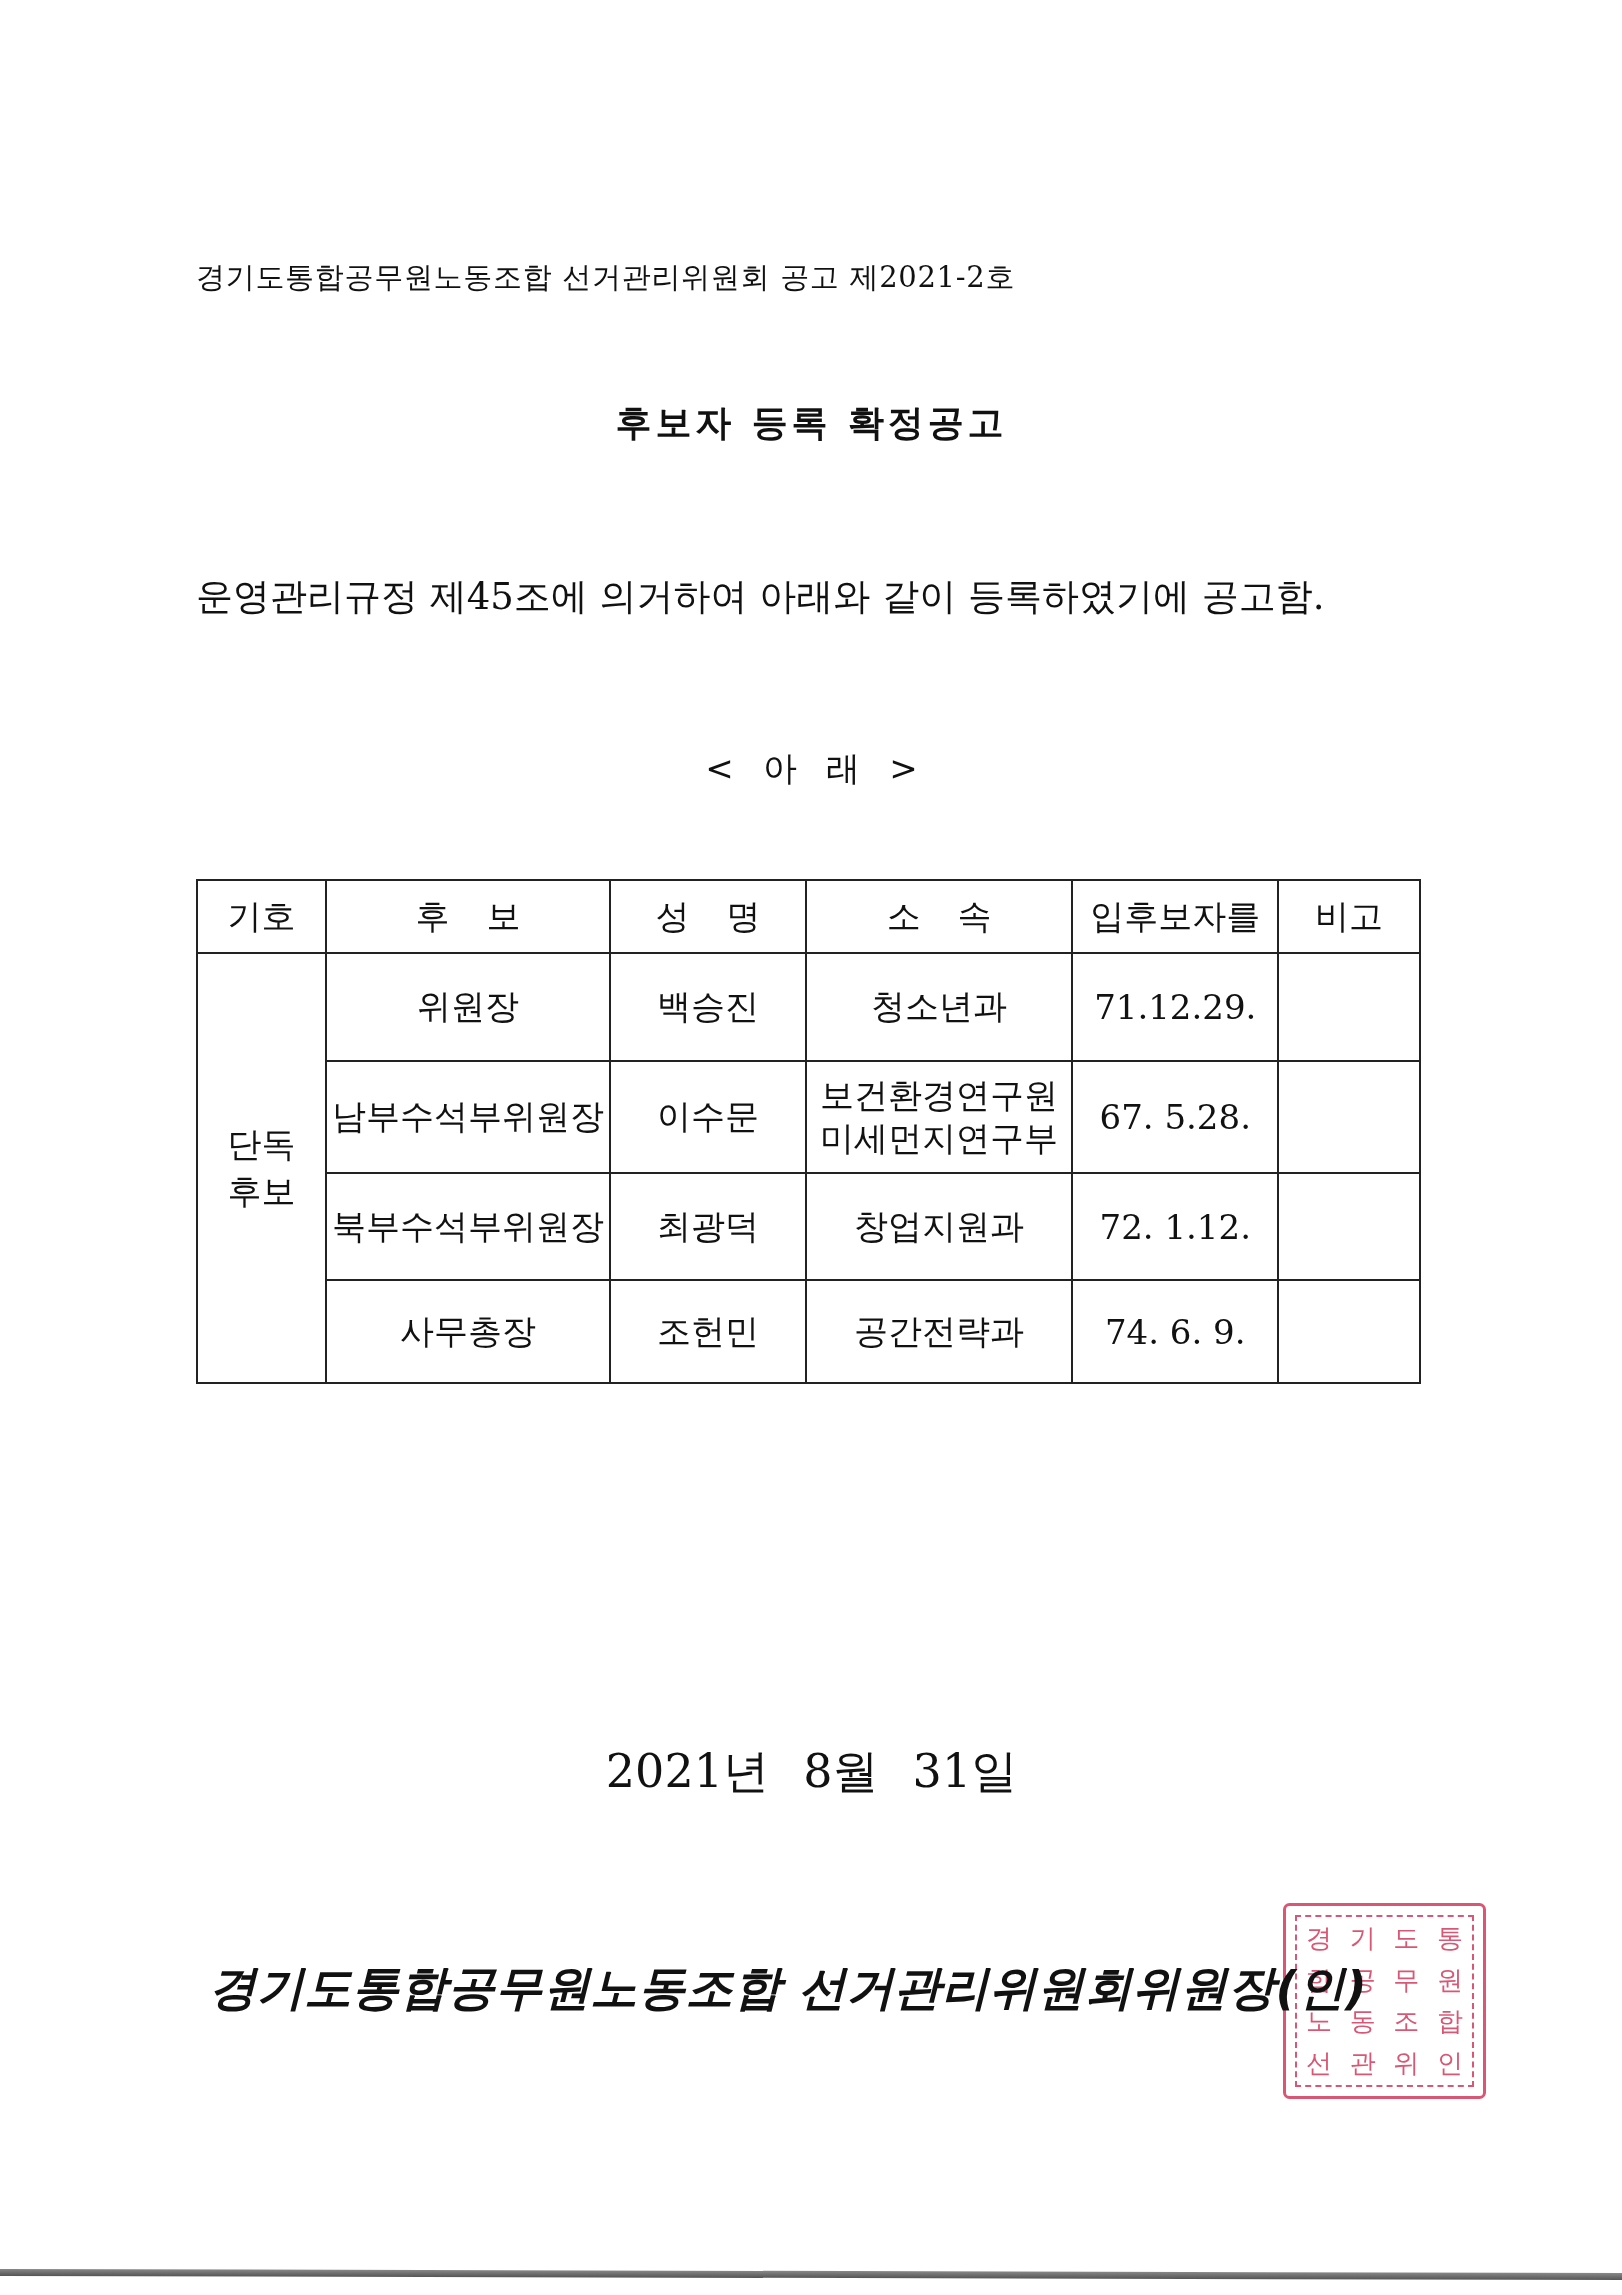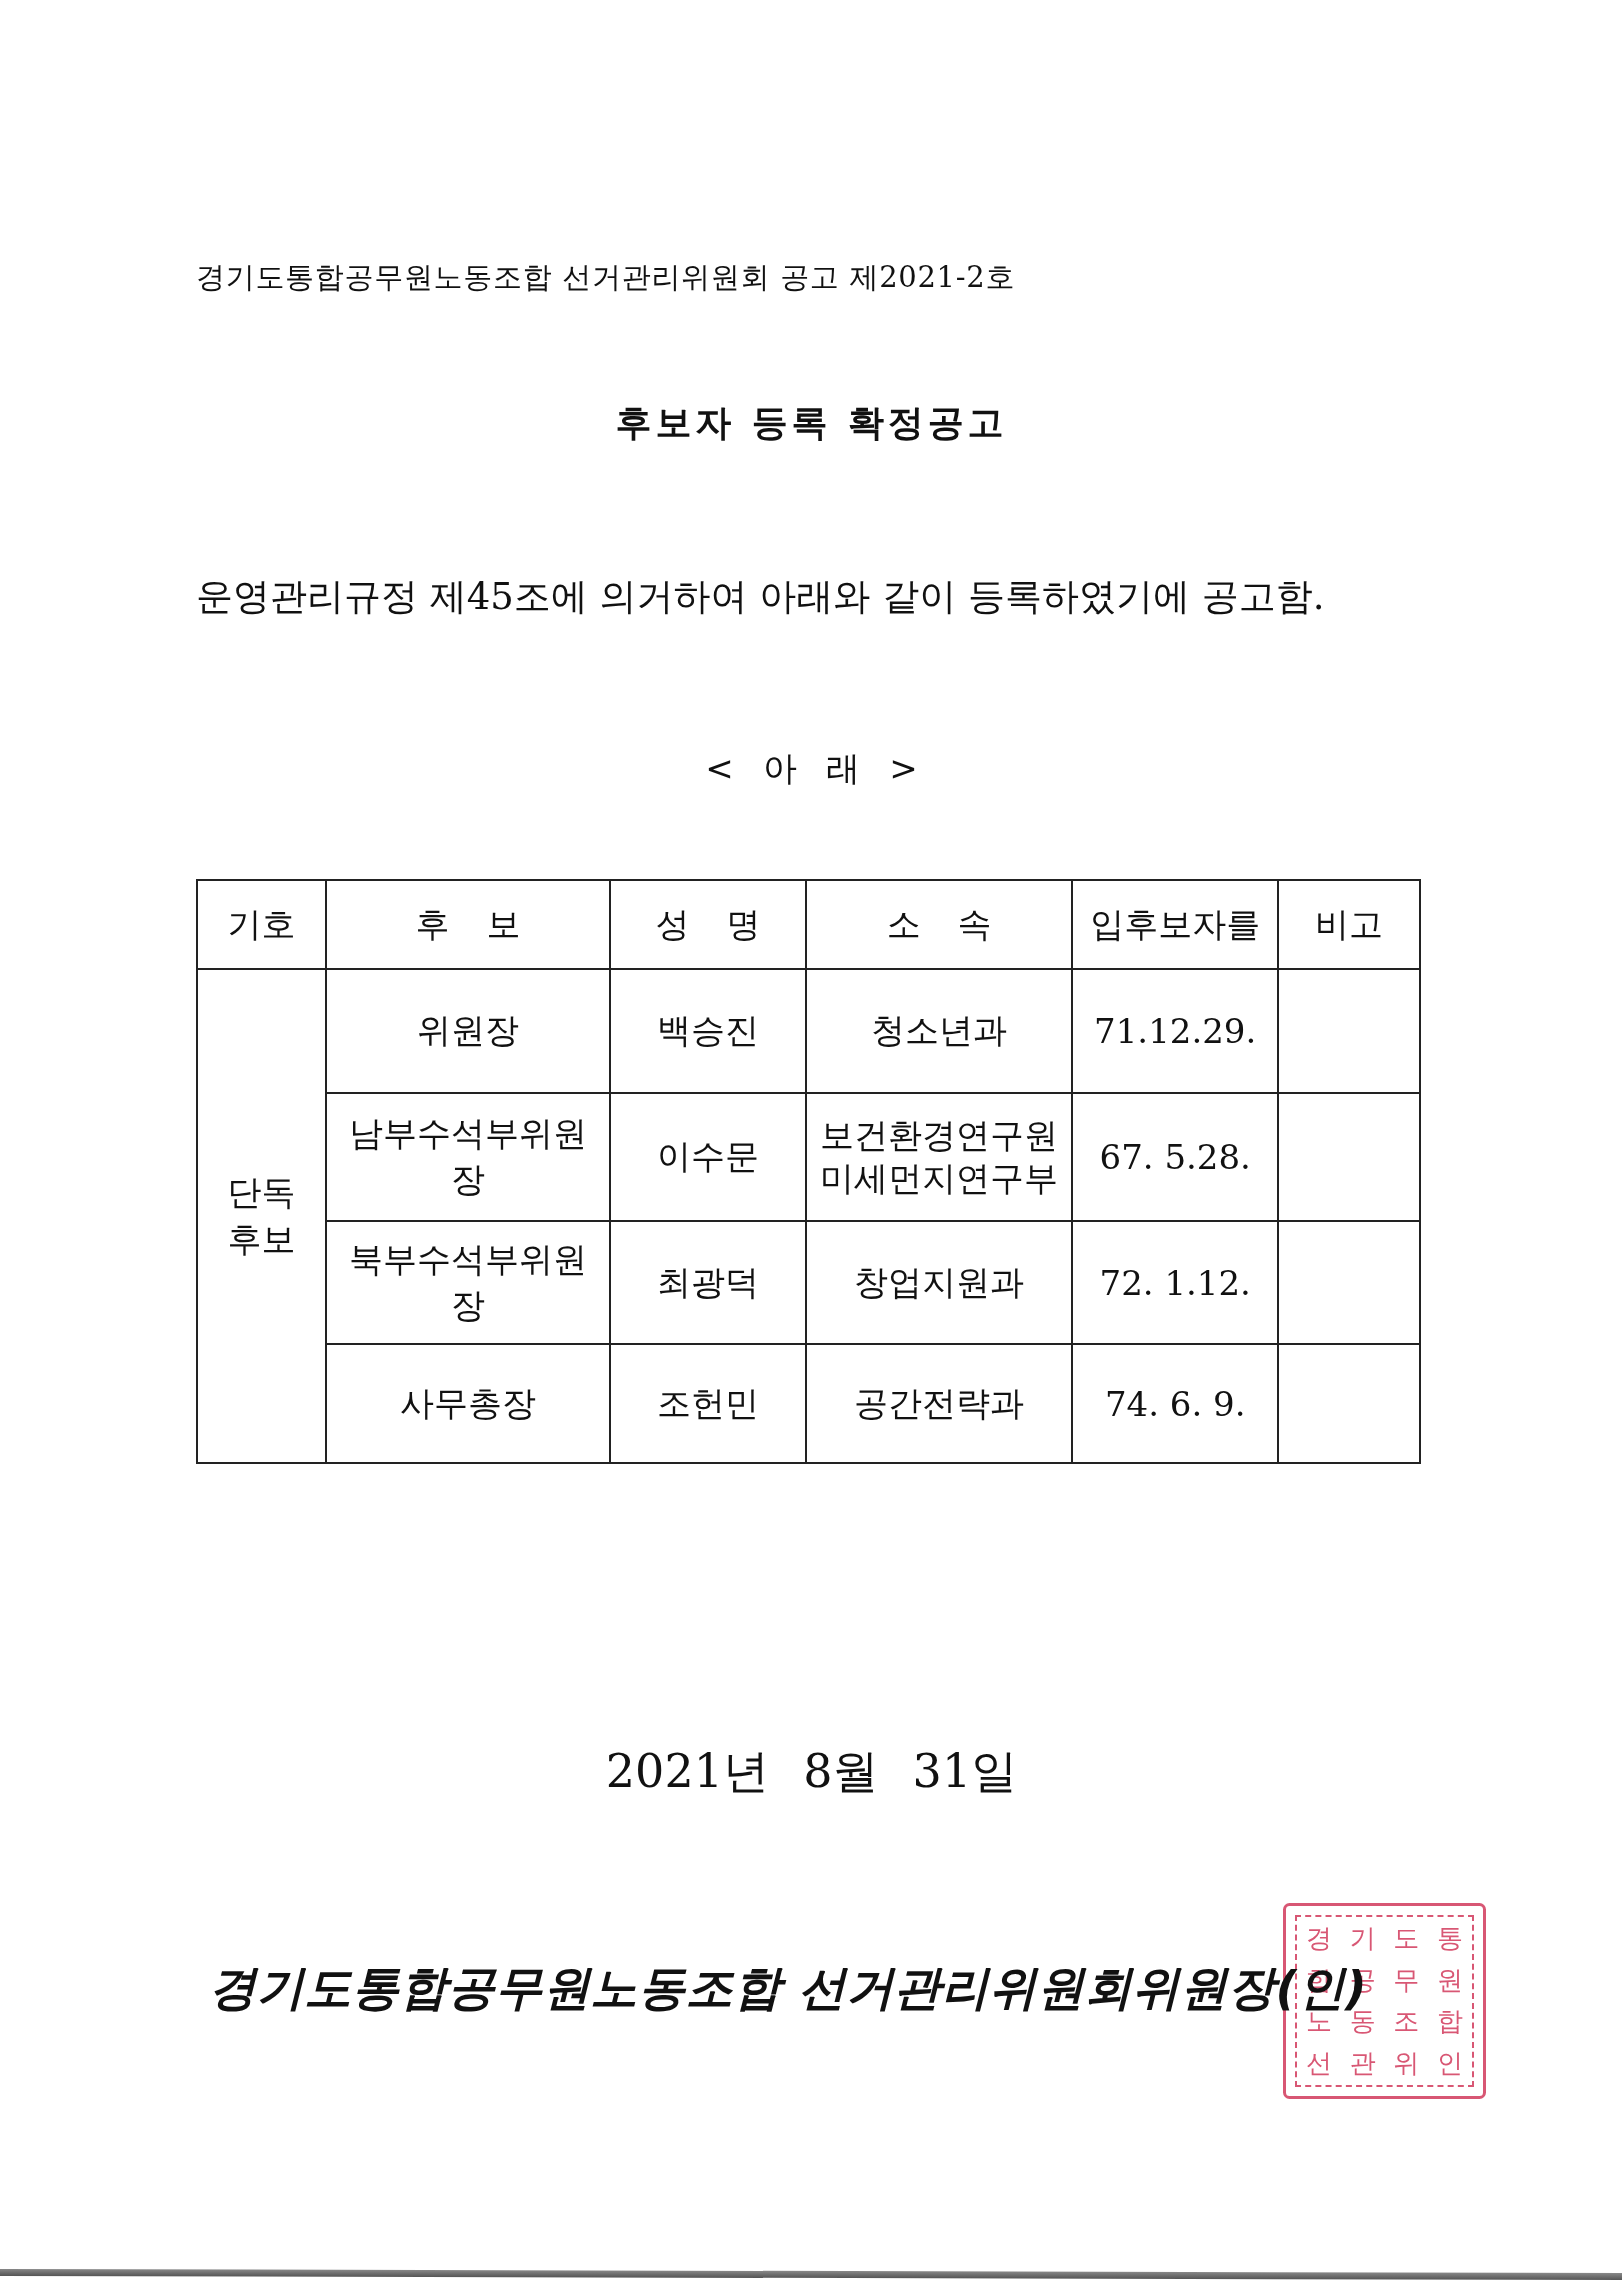--- a/index.html
+++ b/index.html
@@ -9,21 +9,21 @@
   .notice-no { left: 196px; top: 258px; font-size: 29px; letter-spacing: 0.7px; white-space: nowrap; }
   .title { left: 0; width: 1623px; top: 399px; text-align: center; font-size: 36px;
            font-family: "DejaVu Sans", "Liberation Sans", sans-serif; font-weight: bold; letter-spacing: 3.9px; }
   .body-text { left: 196px; width: 1243px; top: 563px; font-size: 37px; line-height: 68px; }
   .body-line { white-space: nowrap; display: block; }
   .below-label { left: 0; width: 1623px; top: 746px; text-align: center; font-size: 34px;
                  font-family: "DejaVu Sans", "Liberation Sans", sans-serif; word-spacing: 18.3px; }
   table.candidates { position: absolute; left: 196px; top: 879px; width: 1225px;
                      border-collapse: collapse; font-size: 34px; }
   table.candidates td, table.candidates th {
-    border: 2px solid #222; text-align: center; vertical-align: middle; font-weight: normal; padding: 8px; }
+    border: 2px solid #222; text-align: center; vertical-align: middle; font-weight: normal; padding: 0; }
   table.candidates th { height: 71px; }
   .row1 td { height: 106px; }
   .row2 td { height: 110px; }
   .row3 td { height: 105px; }
   .row4 td { height: 101px; }
   .cell-line { display: block; line-height: 43px; }
   .stacked { display: block; line-height: 47px; }
   .date { left: 0; width: 1623px; top: 1741px; text-align: center; font-size: 46px; word-spacing: 19.6px; }
   .signature { left: 209px; top: 1957px; font-size: 47px; font-weight: bold; white-space: nowrap;
                font-family: "DejaVu Sans", "Liberation Sans", sans-serif; letter-spacing: 0.7px; font-style: italic; }

